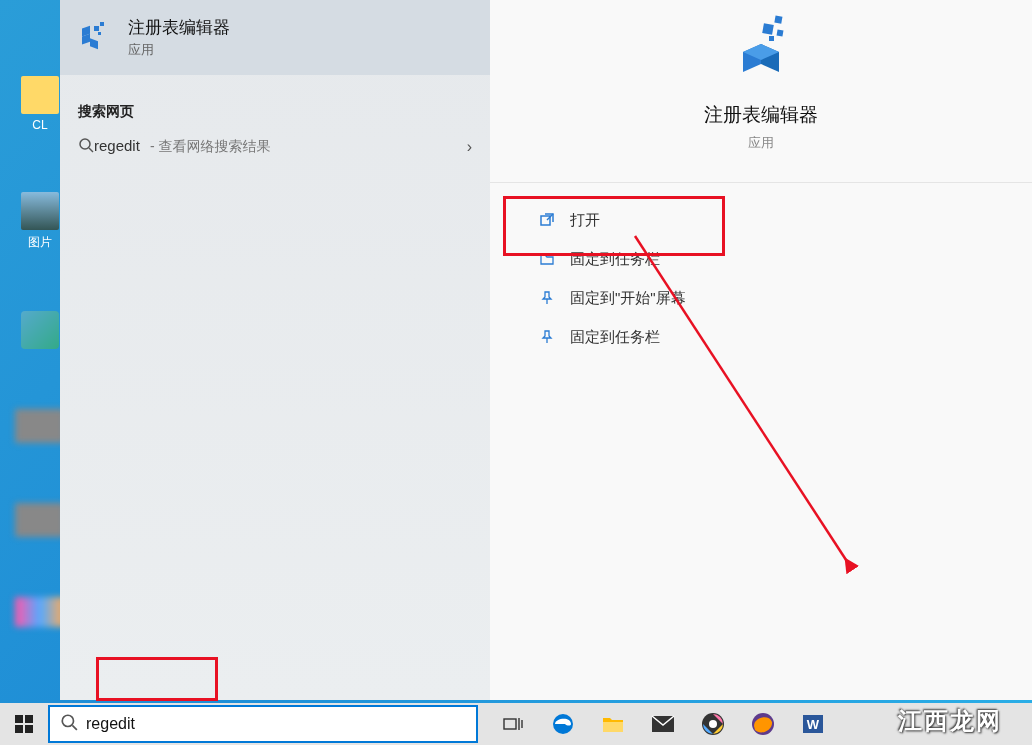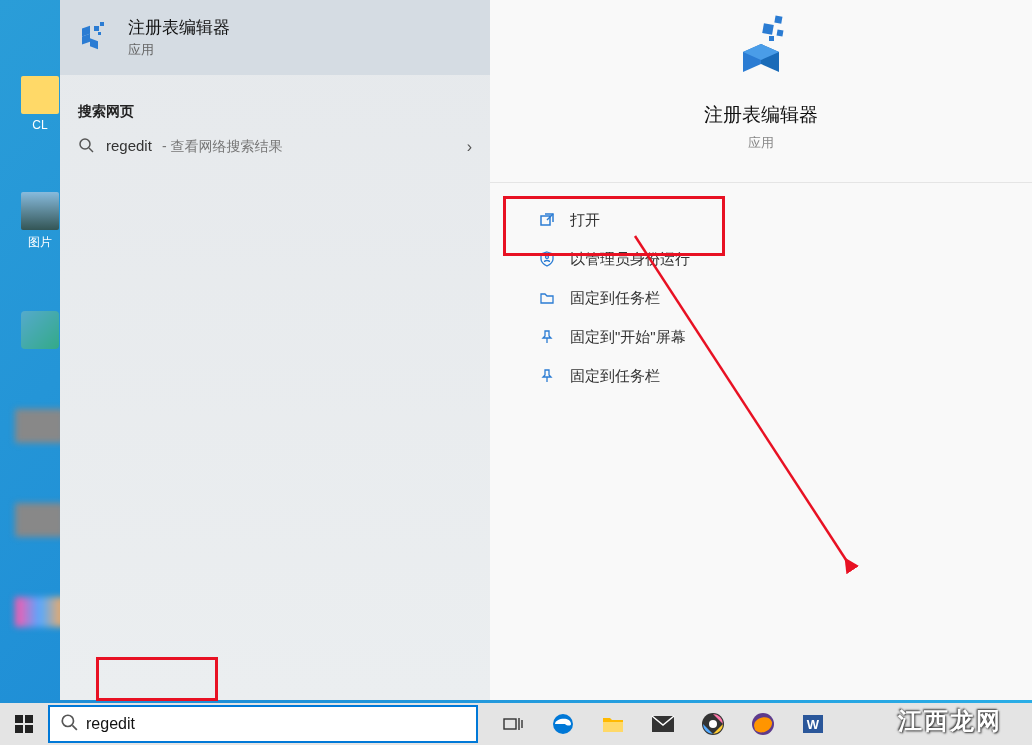--- a/index.html
+++ b/index.html
@@ -95,21 +95,20 @@
       padding: 10px 18px;
       display: flex;
       align-items: center;
       justify-content: space-between;
       font-size: 15px;
       color: #333;
     }
     .web-item .left {
       display: flex;
       align-items: center;
-      gap: 12px;
     }
     .web-item .query { font-weight: 500; }
     .web-item .suffix { color: #777; font-size: 14px; margin-left: 6px;}
     .chevron {
       font-size: 16px;
       color: #555;
     }
     
     .right-col {
       flex: 1;
@@ -321,30 +320,20 @@
             <rect x="2" y="4" width="9" height="9"></rect>
               <path d="M6 2 H14 V10"></path>
               <path d="M14 2 L8 8"></path>
           </svg>
         </span>
         <span>打开</span>
       </div>
       <div class="action-item">
         <span class="action-icon">
           <svg width="16" height="16" viewBox="0 0 16 16" fill="none" stroke="#2b7cd3" stroke-width="1.3">
-            <path d="M8 1 L14 3 V8 C14 12 8 15 8 15 C8 15 2 12 2 8 V3 Z"></path>
-            <circle cx="8" cy="6" r="1.5"></circle>
-              <path d="M5.5 11 C5.5 9 10.5 9 10.5 11"></path>
-          </svg>
-        </span>
-        <span>以管理员身份运行</span>
-      </div>
-      <div class="action-item">
-        <span class="action-icon">
-          <svg width="16" height="16" viewBox="0 0 16 16" fill="none" stroke="#2b7cd3" stroke-width="1.3">
             <path d="M2 4 H6 L8 6 H14 V13 H2 Z"></path>
           </svg>
         </span>
         <span>固定到任务栏</span>
       </div>
       <div class="action-item">
         <span class="action-icon">
           <svg width="16" height="16" viewBox="0 0 16 16" fill="none" stroke="#2b7cd3" stroke-width="1.3">
             <path d="M6 2 H10 L10 7 L12 9 H4 L6 7 Z"></path>
               <line x1="8" y1="9" x2="8" y2="14"></line>

